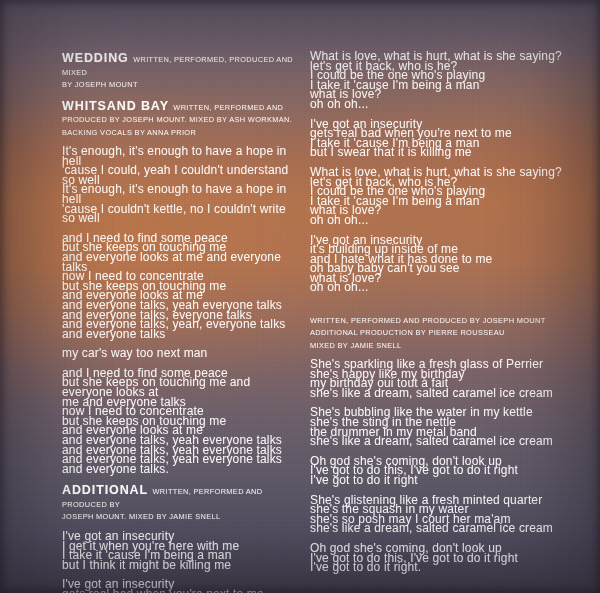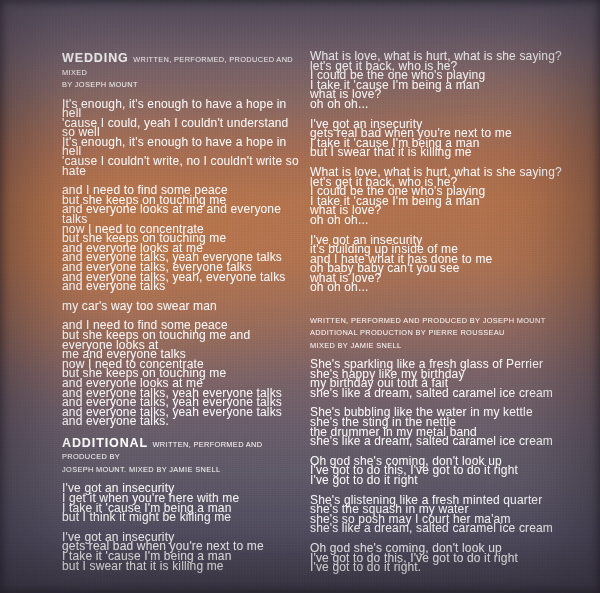--- a/index.html
+++ b/index.html
@@ -53,35 +53,38 @@
 </style>
 </head>
 <body>
 
 <div class="page">
   <div class="grain"></div>
   <div class="columns">
     <div class="col col-left" id="col-left">
         <p class="song-header"><span class="song-title">WEDDING</span> <span class="song-credits">WRITTEN, PERFORMED, PRODUCED AND MIXED
 BY JOSEPH MOUNT</span></p>
+        <p class="song-header"><span class="song-title">WHITSAND BAY</span> <span class="song-credits">WRITTEN, PERFORMED AND
+PRODUCED BY JOSEPH MOUNT. MIXED BY ASH WORKMAN.
+BACKING VOCALS BY ANNA PRIOR</span></p>
         <p class="verse">It's enough, it's enough to have a hope in hell
 'cause I could, yeah I couldn't understand so well
 It's enough, it's enough to have a hope in hell
-'cause I couldn't write, no I couldn't write so hate</p>
+'cause I couldn't kettle, no I couldn't write so well</p>
         <p class="verse">and I need to find some peace
 but she keeps on touching me
 and everyone looks at me and everyone talks
 now I need to concentrate
 but she keeps on touching me
 and everyone looks at me
 and everyone talks, yeah everyone talks
 and everyone talks, everyone talks
 and everyone talks, yeah, everyone talks
 and everyone talks</p>
-        <p class="verse">my car's way too swear man</p>
+        <p class="verse">my car's way too next man</p>
         <p class="verse">and I need to find some peace
 but she keeps on touching me and everyone looks at
 me and everyone talks
 now I need to concentrate
 but she keeps on touching me
 and everyone looks at me
 and everyone talks, yeah everyone talks
 and everyone talks, yeah everyone talks
 and everyone talks, yeah everyone talks
 and everyone talks.</p>

